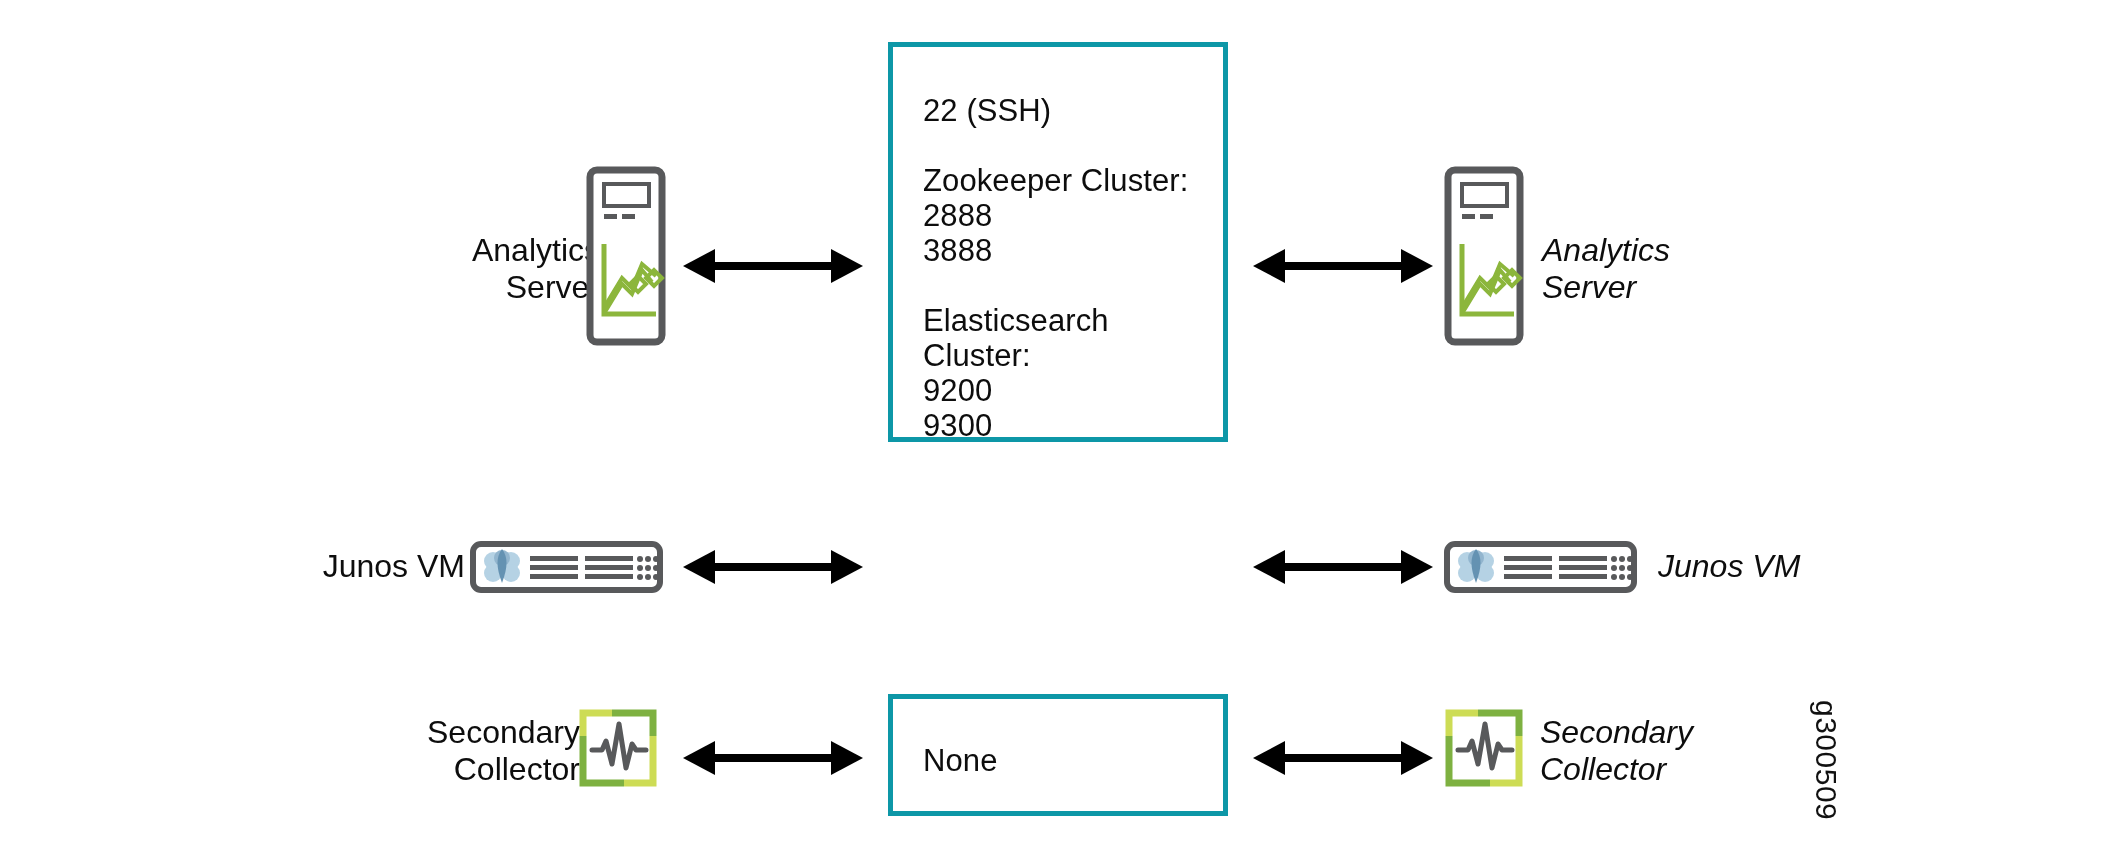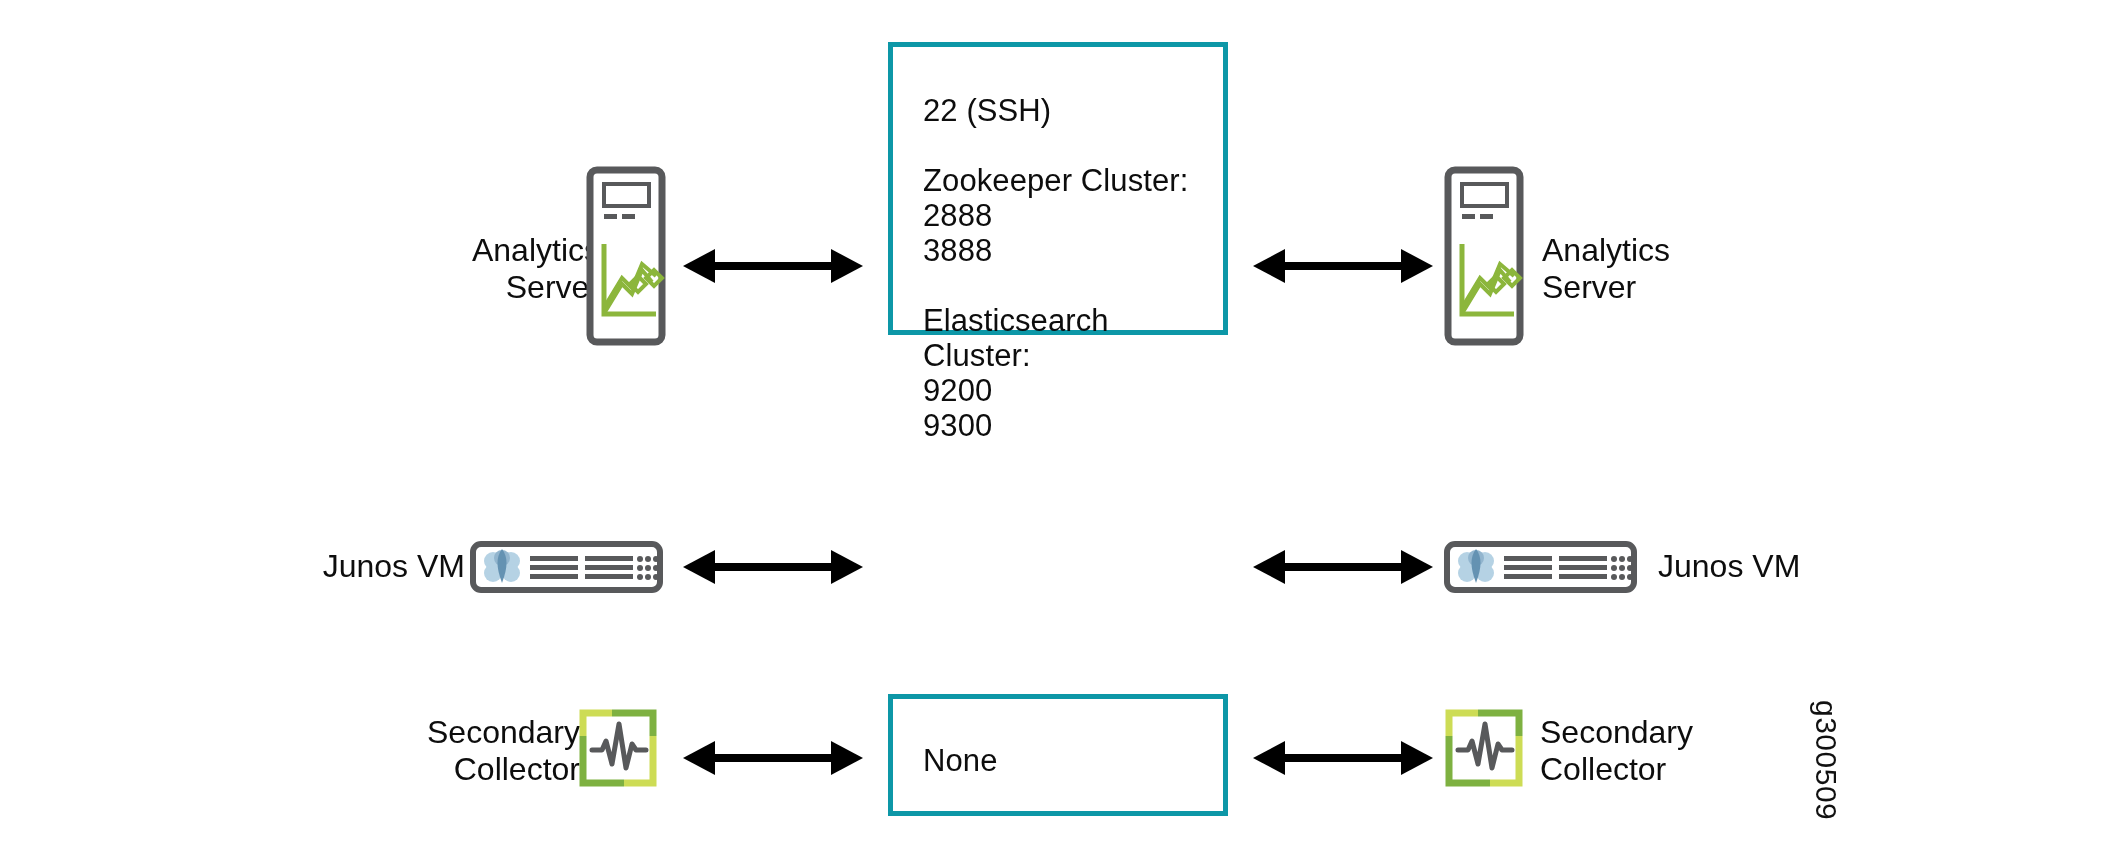--- a/index.html
+++ b/index.html
@@ -13,37 +13,37 @@
   
   .portbox{
     position:absolute;box-sizing:border-box;
     border:5px solid #0d97a7;background:#fff;
   }
   .portbox .ptext{
     position:absolute;left:30px;top:50px;right:8px;
     font-size:31px;line-height:35px;color:#0d0d0d;
     white-space:pre-line;letter-spacing:.1px;
   }
-  #box-main{left:888px;top:42px;width:340px;height:293px;}
+  #box-main{left:888px;top:42px;width:340px;height:400px;}
   #box-main .ptext{top:46px;}
   #box-bgp{left:888px;top:508px;width:340px;height:120px;}
   #box-bgp .ptext{top:22px;}
   #box-none{left:888px;top:694px;width:340px;height:122px;}
   #box-none .ptext{top:44px;}
 
   
   .arrow{position:absolute;height:40px;width:180px;}
 
   
   .nlabel{
     position:absolute;font-size:32px;line-height:37px;
     color:#0d0d0d;white-space:pre-line;
   }
   .nlabel.right-al{text-align:right;}
-  .nlabel.left-al{text-align:left;}
+  .nlabel.left-al{text-align:left;font-style:italic;}
 
   
   .icon{position:absolute;}
 
   
   #watermark{
     position:absolute;left:1843px;top:700px;
     font-size:30px;color:#111;
     transform:rotate(90deg);transform-origin:left top;
     white-space:nowrap;letter-spacing:.5px;

